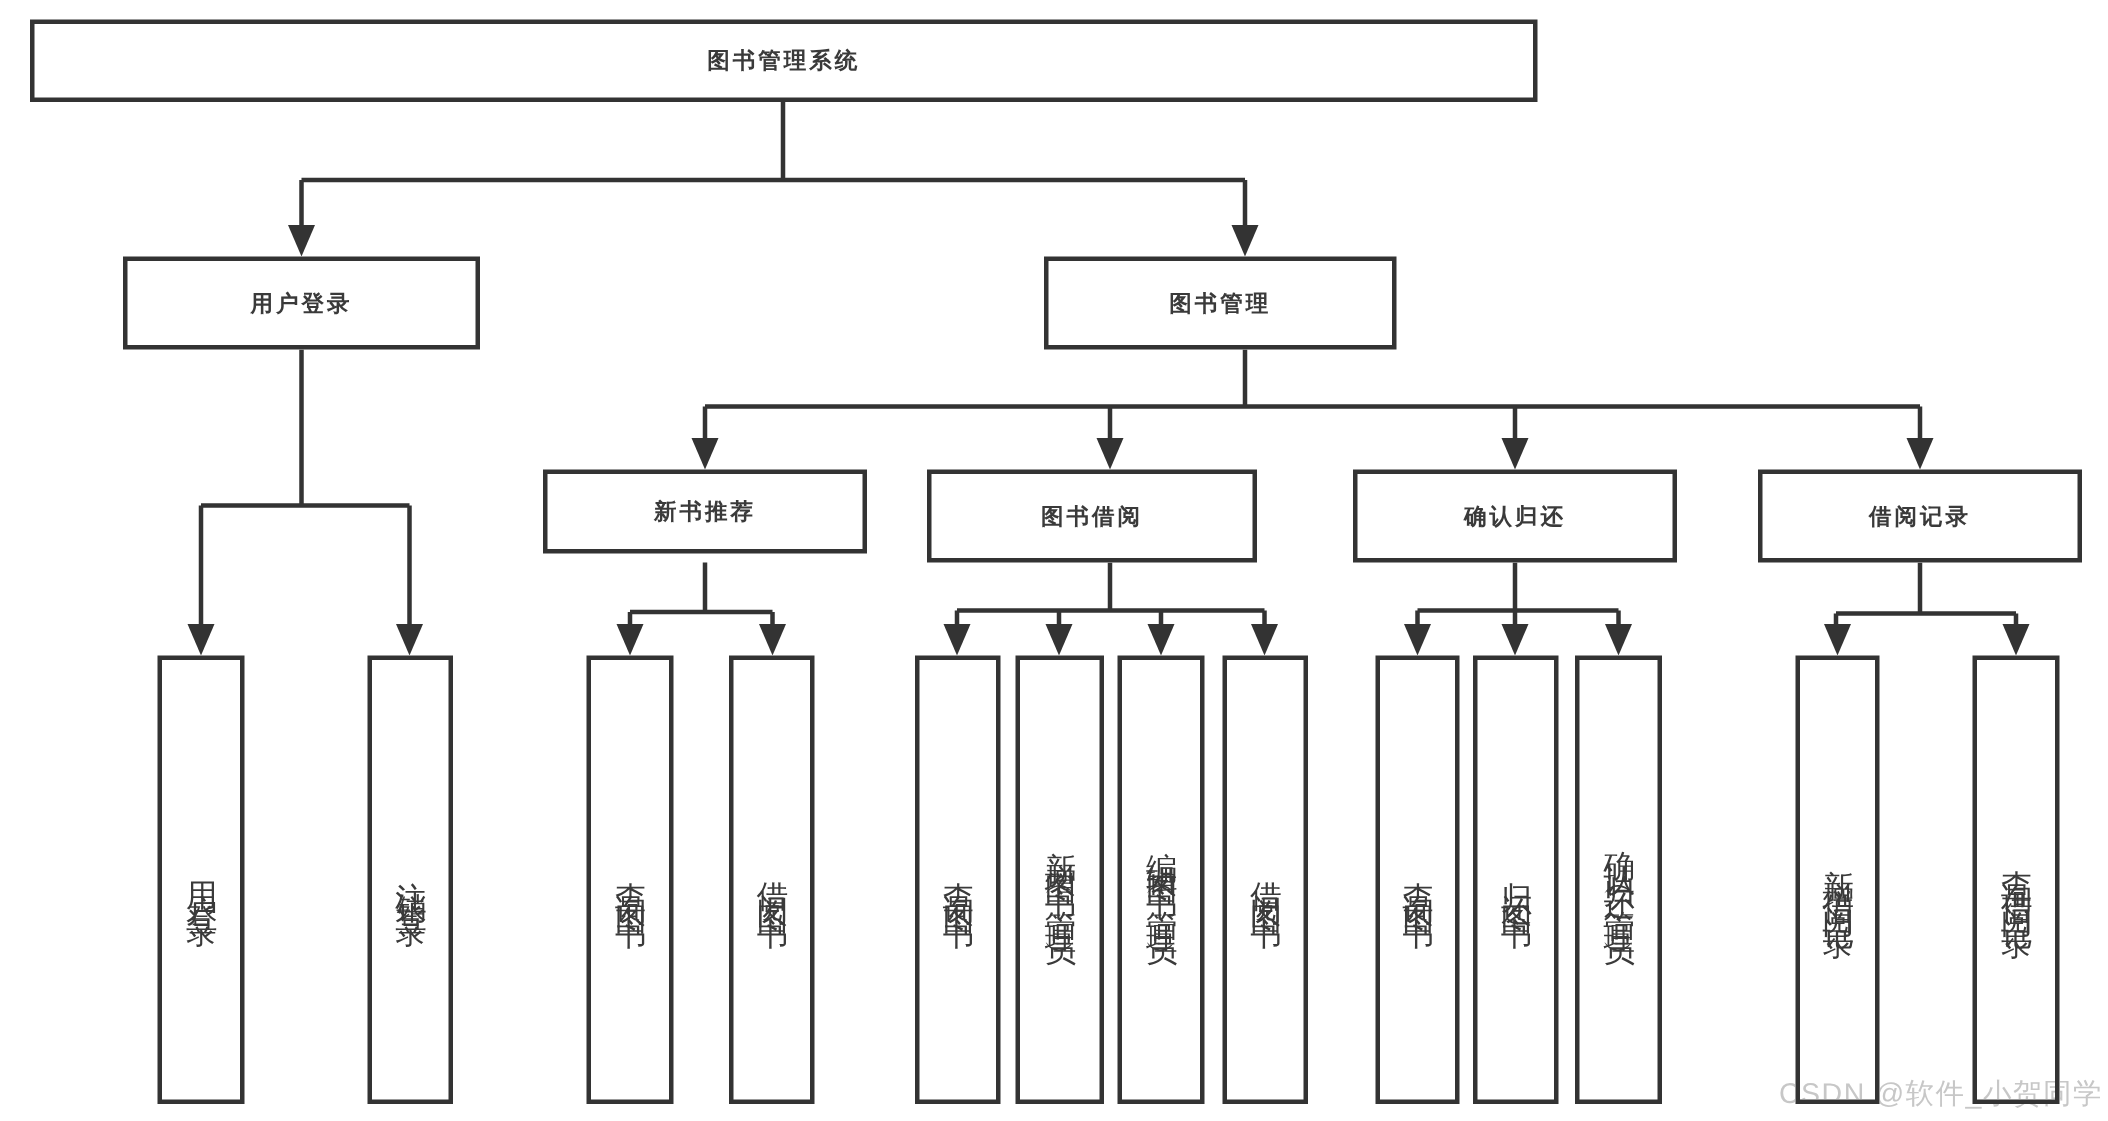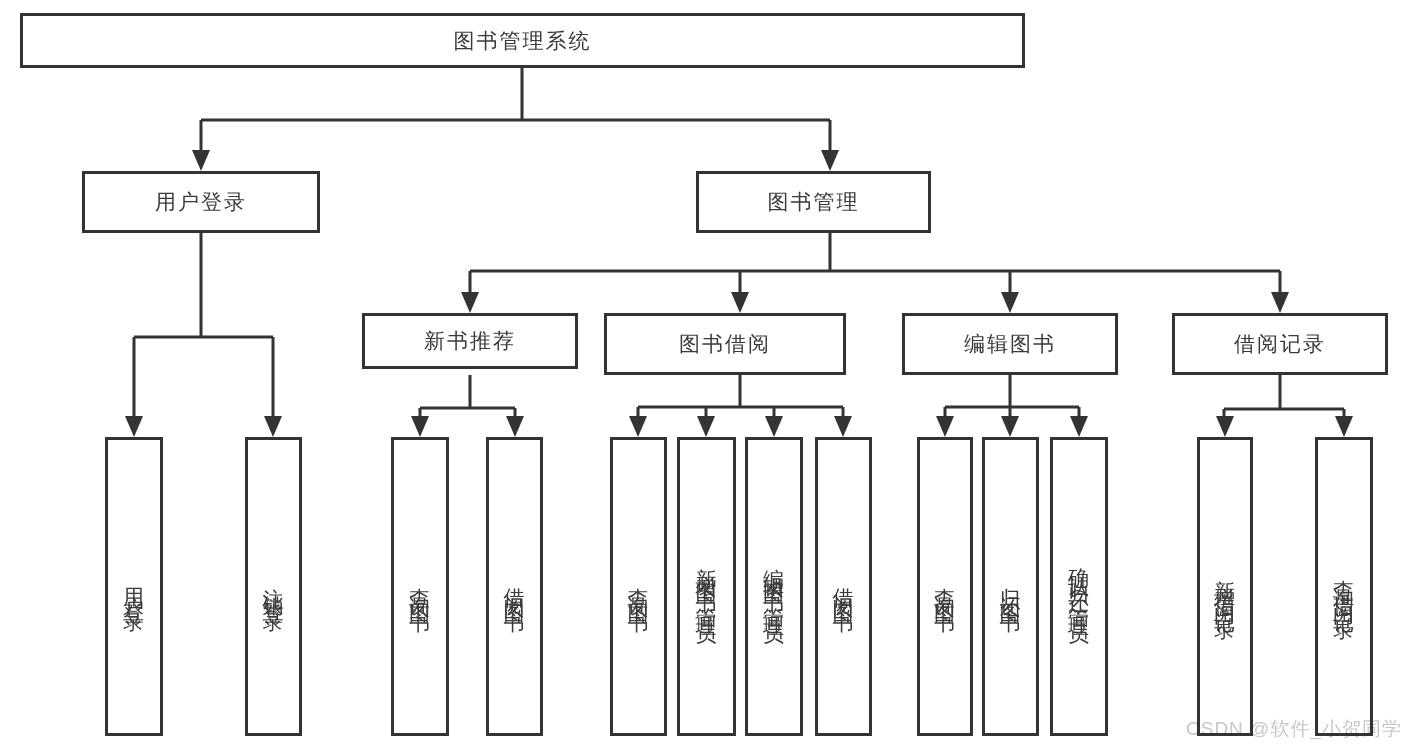--- a/index.html
+++ b/index.html
@@ -22,23 +22,24 @@
   .node{
     position:absolute;
     box-sizing:border-box;
     background:var(--bg);
     border:3px solid var(--line);
     display:flex;align-items:center;justify-content:center;
     z-index:1;
     color:var(--text);
   }
   .hl{
-    font-size:21px;
+    font-size:15px;
     letter-spacing:2px;
     white-space:nowrap;
+    font-weight:bold;
   }
   .vl{
     writing-mode:vertical-rl;
     text-orientation:mixed;
     font-size:21px;
     letter-spacing:8px;
     line-height:1;
   }
   .watermark{
     position:absolute;
@@ -96,25 +97,25 @@
   <div class="node" style="left:82px;top:171px;width:238px;height:62px">
     <span class="hl">用户登录</span>
   </div>
   <div class="node" style="left:696px;top:171px;width:235px;height:62px">
     <span class="hl">图书管理</span>
   </div>
 
   <div class="node" style="left:362px;top:313px;width:216px;height:56px">
     <span class="hl">新书推荐</span>
   </div>
-  <div class="node" style="left:604px;top:313px;width:242px;height:62px">
+  <div class="node" style="left:618px;top:313px;width:220px;height:62px">
     <span class="hl">图书借阅</span>
   </div>
   <div class="node" style="left:902px;top:313px;width:216px;height:62px">
-    <span class="hl">编辑图书</span>
+    <span class="hl">确认归还</span>
   </div>
   <div class="node" style="left:1172px;top:313px;width:216px;height:62px">
     <span class="hl">借阅记录</span>
   </div>
 
   <div class="node" style="left:105px;top:437px;width:58px;height:299px">
     <span class="vl">用户登录</span>
   </div>
   <div class="node" style="left:245px;top:437px;width:57px;height:299px">
     <span class="vl">注销登录</span>

